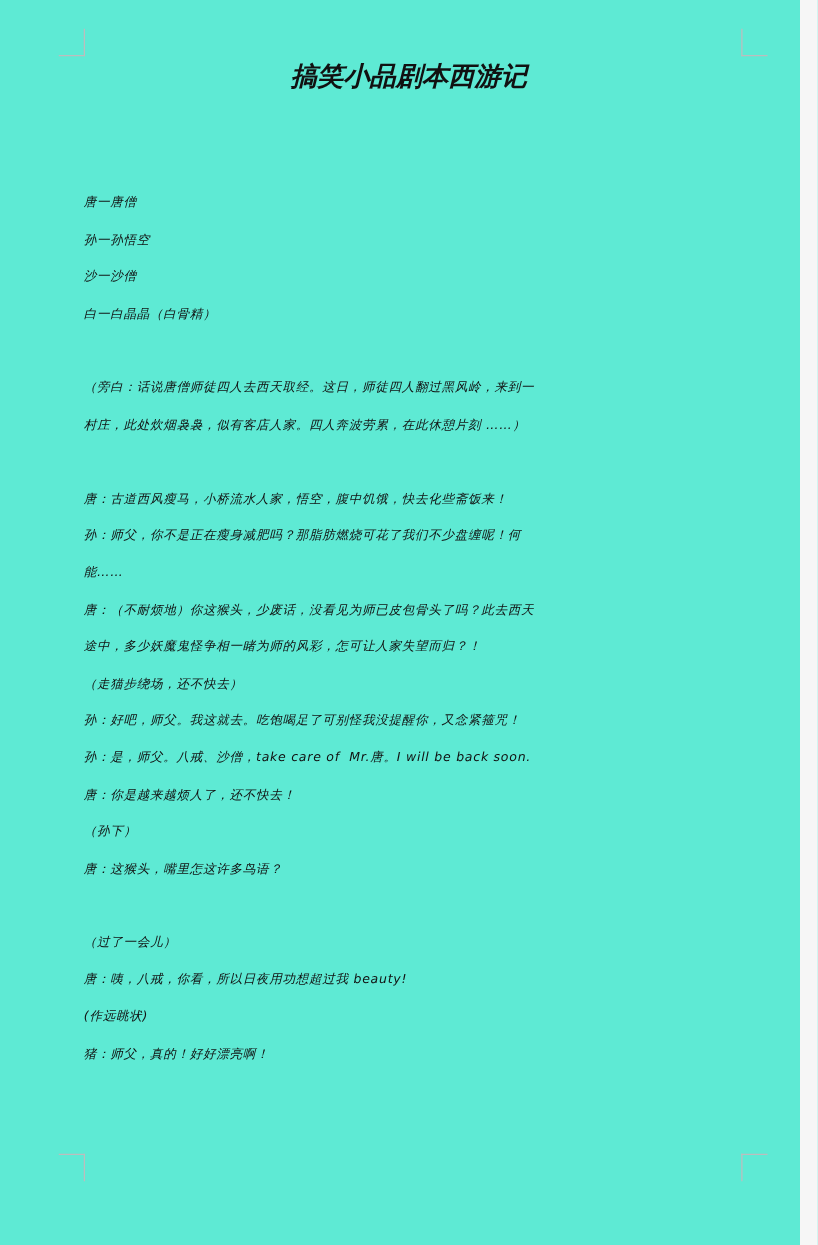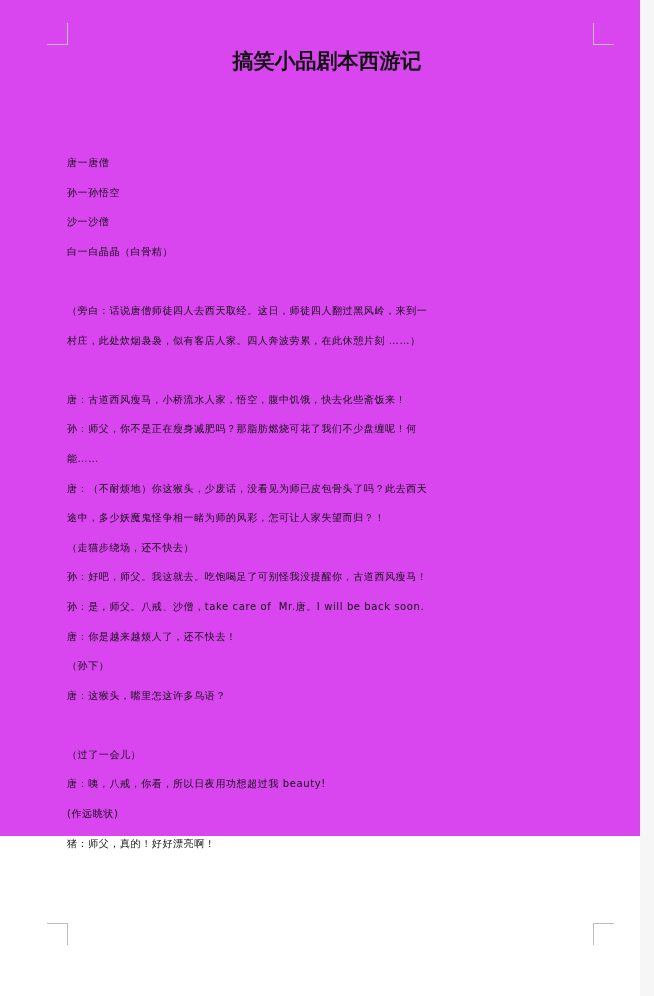--- a/index.html
+++ b/index.html
@@ -2,21 +2,21 @@
 <html><head>
   <meta charset="utf-8">
   <style>
     html, body { margin: 0; padding: 0; }
     body {
       width: 654px; height: 996px; overflow: hidden;
       background: #ffffff; position: relative;
       font-family: "DejaVu Sans", "Liberation Sans", sans-serif;
       color: #111;
     }
-    .page { position: absolute; left: 0; top: 0; width: 640px; height: 836px; background: #d946ef; }
+    .page { position: absolute; left: 0; top: 0; width: 640px; height: 996px; background: #5eead4; font-style: italic; }
     .side-strip { position: absolute; left: 640px; top: 0; width: 14px; height: 996px; background: #f6f6f6; }
     .corner { position: absolute; width: 20px; height: 21px; border-color: #bdbdbd; border-style: solid; border-width: 0; }
     .corner.tl { left: 47px; top: 23px; border-right-width: 1px; border-bottom-width: 1px; }
     .corner.tr { left: 593px; top: 23px; border-left-width: 1px; border-bottom-width: 1px; }
     .corner.bl { left: 47px; top: 923px; border-right-width: 1px; border-top-width: 1px; }
     .corner.br { left: 593px; top: 923px; border-left-width: 1px; border-top-width: 1px; }
     .title {
       position: absolute; left: 0; width: 654px; top: 47px; text-align: center;
       font-family: "DejaVu Serif", "Liberation Serif", serif;
       font-size: 21px; font-weight: bold; letter-spacing: 0px;
@@ -52,21 +52,21 @@
       <div class="line">村庄，此处炊烟袅袅，似有客店人家。四人奔波劳累，在此休憩片刻 ……）</div>
     </div>
     <div class="line blank"></div>
     <div>
       <div class="line">唐：古道西风瘦马，小桥流水人家，悟空，腹中饥饿，快去化些斋饭来！</div>
       <div class="line">孙：师父，你不是正在瘦身减肥吗？那脂肪燃烧可花了我们不少盘缠呢！何</div>
       <div class="line">能……</div>
       <div class="line">唐：（不耐烦地）你这猴头，少废话，没看见为师已皮包骨头了吗？此去西天</div>
       <div class="line">途中，多少妖魔鬼怪争相一睹为师的风彩，怎可让人家失望而归？！</div>
       <div class="line">（走猫步绕场，还不快去）</div>
-      <div class="line">孙：好吧，师父。我这就去。吃饱喝足了可别怪我没提醒你，古道西风瘦马！</div>
+      <div class="line">孙：好吧，师父。我这就去。吃饱喝足了可别怪我没提醒你，又念紧箍咒！</div>
       <div class="line">孙：是，师父。八戒、沙僧，take care of  Mr.唐。I will be back soon.</div>
       <div class="line">唐：你是越来越烦人了，还不快去！</div>
       <div class="line">（孙下）</div>
       <div class="line">唐：这猴头，嘴里怎这许多鸟语？</div>
     </div>
     <div class="line blank"></div>
     <div>
       <div class="line">（过了一会儿）</div>
       <div class="line">唐：咦，八戒，你看，所以日夜用功想超过我 beauty!</div>
       <div class="line">(作远眺状)</div>

